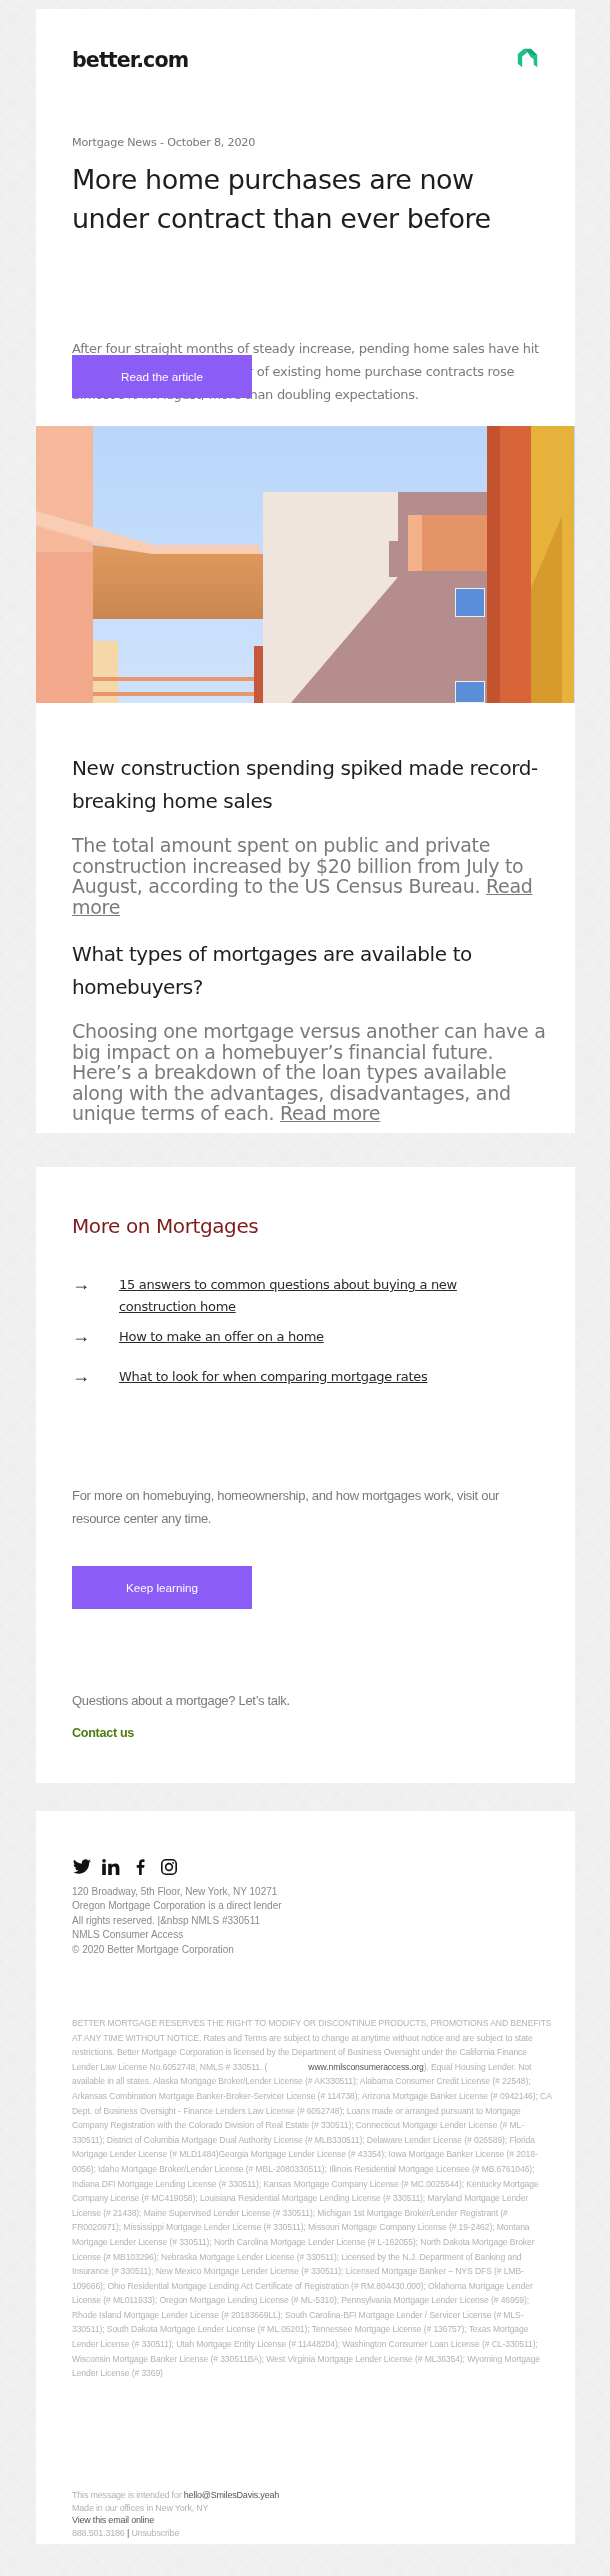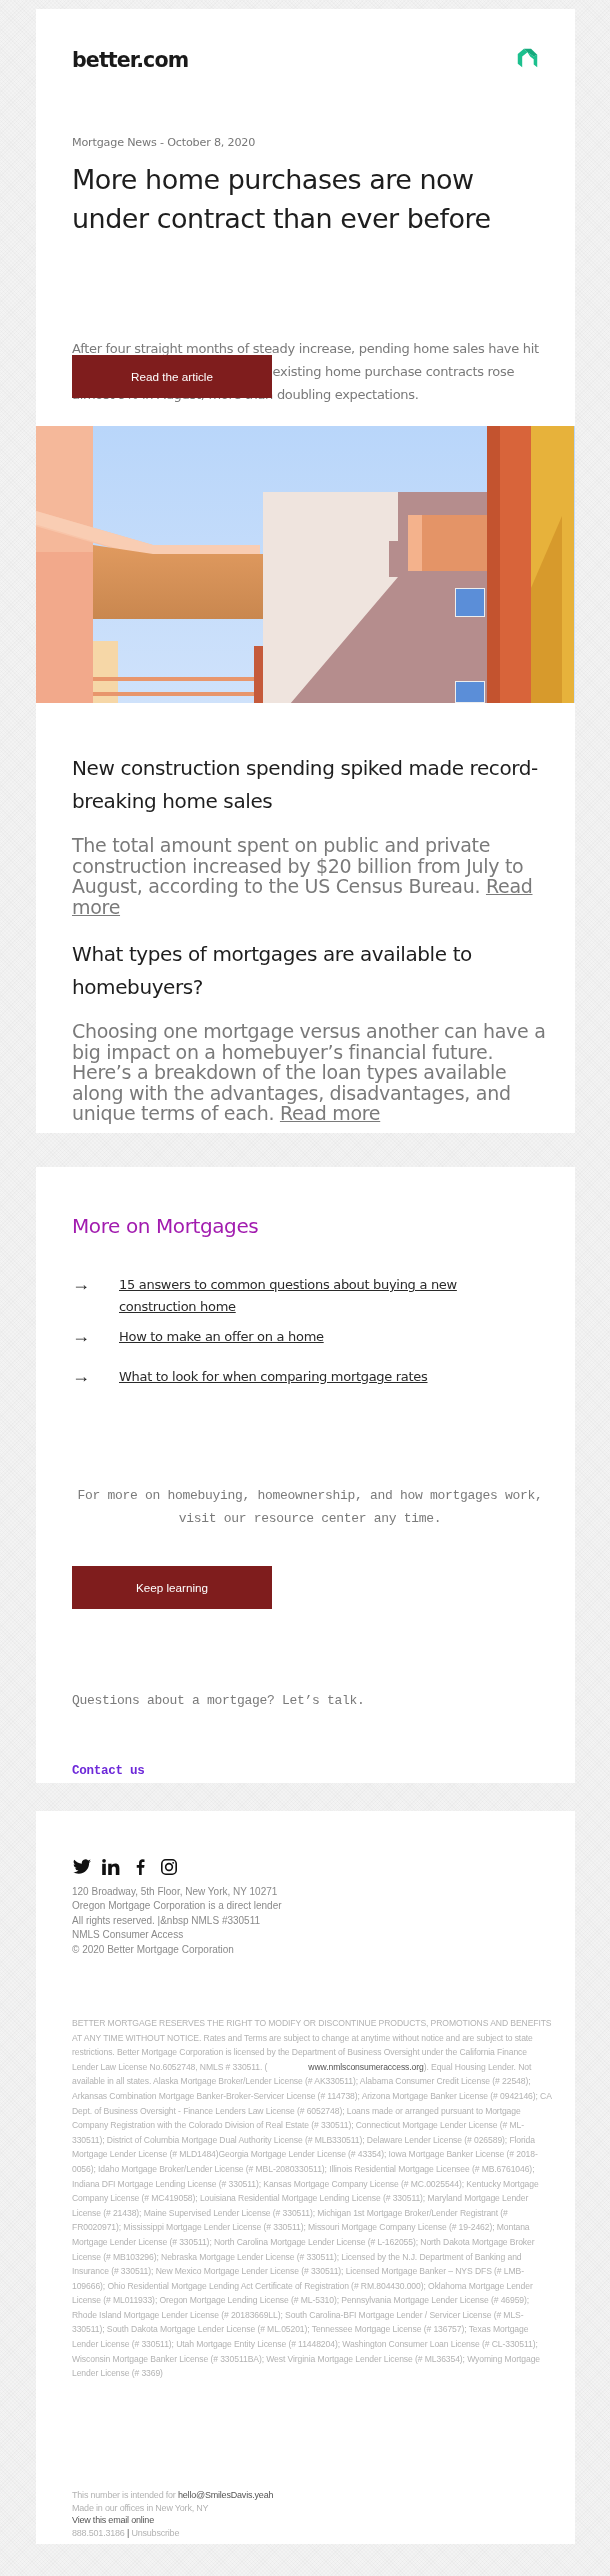--- a/index.html
+++ b/index.html
@@ -53,22 +53,22 @@
     color: #1e1e1e;
   }
   .hero-body {
     left: 36px; top: 328px; width: 467px;
     font-family: "DejaVu Sans", sans-serif;
     font-size: 13px; line-height: 23px;
     color: #7a7a7a;
     letter-spacing: -0.3px;
   }
   .btn {
-    background: #7f1d1d; color: #fff;
-    width: 200px; height: 43px;
+    background: #8b5cf6; color: #fff;
+    width: 180px; height: 43px;
     display: flex; align-items: center; justify-content: center;
     font-size: 11.7px;
     font-family: "Liberation Sans", sans-serif;
     cursor: pointer;
     text-decoration: none;
   }
   .btn-read { left: 36px; top: 346px; }
 
   
   .hero-img {
@@ -98,37 +98,36 @@
     text-decoration: underline;
     cursor: pointer;
   }
 
   
   .more-title {
     left: 36px; top: 47px;
     font-family: "DejaVu Sans", sans-serif;
     font-size: 20px; font-weight: 500;
     letter-spacing: -0.4px;
-    color: #a21caf;
+    color: #7f1d1d;
   }
   .link-row { left: 36px; width: 467px; display: flex; }
   .link-row .arrow { width: 47px; font-size: 18px; line-height: 20.6px; color: #1e1e1e; }
   .link-row .link-text {
     font-family: "DejaVu Sans", sans-serif;
     font-size: 13px; line-height: 21.5px;
     letter-spacing: -0.3px;
     color: #2a2a2a;
     width: 386px;
   }
   .small-gray {
-    font-family: Liberation Mono, monospace;
+    font-family: Liberation Sans, sans-serif;
     font-size: 13px; line-height: 23px;
     color: #7a7a7a;
     letter-spacing: -0.3px;
-    text-align: center;
   }
 
   
   .socials { left: 10.8px; top: 47px; display: flex; gap: 9px; align-items: center; }
   .socials span { display: inline-flex; width: 20px; height: 18px; align-items: center; justify-content: center; cursor: pointer; }
   .addr {
     left: 10.8px; top: 74px;
     font-size: 10px; line-height: 14.4px; color: #8a8a8a;
   }
   .legal {
@@ -223,21 +222,21 @@
   </div>
   <div class="abs link-row" style="top:199px;">
     <span class="arrow">→</span>
     <a class="link-text">What to look for when comparing mortgage rates</a>
   </div>
 
   <p class="abs small-gray" style="left:36px;top:317px;width:476px;">For more on homebuying, homeownership, and how mortgages work, visit our resource center any time.</p>
   <a class="abs btn" style="left:36px;top:399px;">Keep learning</a>
 
   <p class="abs small-gray" style="left:36px;top:522px;">Questions about a mortgage? Let’s talk.</p>
-  <p class="abs small-gray" style="left:36px;top:593px;font-weight:bold;color:#6d28d9;font-size:12.6px;">Contact us</p>
+  <p class="abs small-gray" style="left:36px;top:555px;font-weight:bold;color:#4d7c0f;font-size:12.6px;">Contact us</p>
 </div>
 
 <p class="abs small-gray" style="position:absolute;left:72px;top:1782px;"></p>
 
 <div class="card" id="card-footer">
   <div class="abs socials" style="left:36px;">
     <span>
       <svg width="18" height="15.3" viewBox="0 0 24 20">
           <path d="M24 2.4a9.8 9.8 0 0 1-2.8.8A4.9 4.9 0 0 0 23.3.5a9.9 9.9 0 0 1-3.1 1.2A4.9 4.9 0 0 0 11.8 6 14 14 0 0 1 1.7.9a4.9 4.9 0 0 0 1.5 6.6A4.9 4.9 0 0 1 1 6.9a4.9 4.9 0 0 0 3.9 4.9 4.9 4.9 0 0 1-2.2.1 4.9 4.9 0 0 0 4.6 3.4A9.9 9.9 0 0 1 0 17.3 14 14 0 0 0 7.5 19.5c9.1 0 14-7.5 14-14v-.6A10 10 0 0 0 24 2.4z" fill="#111"></path>
         </svg>
@@ -270,21 +269,21 @@
     <div>NMLS Consumer Access</div>
     <div>© 2020 Better Mortgage Corporation</div>
   </div>
 
   <p class="abs legal" style="left:36px;">
     <span>BETTER MORTGAGE RESERVES THE RIGHT TO MODIFY OR DISCONTINUE PRODUCTS, PROMOTIONS AND BENEFITS AT ANY TIME WITHOUT NOTICE. Rates and Terms are subject to change at anytime without notice and are subject to state restrictions. Better Mortgage Corporation is licensed by the Department of Business Oversight under the California Finance Lender Law License No.6052748, NMLS # 330511. (</span><a class="dark">www.nmlsconsumeraccess.org</a><span>). Equal Housing Lender. Not available in all states. Alaska Mortgage Broker/Lender License (# AK330511); Alabama Consumer Credit License (# 22548); Arkansas Combination Mortgage Banker-Broker-Servicer License (# 114738); Arizona Mortgage Banker License (# 0942146); CA Dept. of Business Oversight - Finance Lenders Law License (# 6052748); Loans made or arranged pursuant to Mortgage Company Registration with the Colorado Division of Real Estate (# 330511); Connecticut Mortgage Lender License (# ML-330511); District of Columbia Mortgage Dual Authority License (# MLB330511); Delaware Lender License (# 026589); Florida Mortgage Lender License (# MLD1484)Georgia Mortgage Lender License (# 43354); Iowa Mortgage Banker License (# 2018-0056); Idaho Mortgage Broker/Lender License (# MBL-2080330511); Illinois Residential Mortgage Licensee (# MB.6761046); Indiana DFI Mortgage Lending License (# 330511); Kansas Mortgage Company License (# MC.0025544); Kentucky Mortgage Company License (# MC419058); Louisiana Residential Mortgage Lending License (# 330511); Maryland Mortgage Lender License (# 21438); Maine Supervised Lender License (# 330511); Michigan 1st Mortgage Broker/Lender Registrant (# FR0020971); Mississippi Mortgage Lender License (# 330511); Missouri Mortgage Company License (# 19-2462); Montana Mortgage Lender License (# 330511); North Carolina Mortgage Lender License (# L-162055); North Dakota Mortgage Broker License (# MB103296); Nebraska Mortgage Lender License (# 330511); Licensed by the N.J. Department of Banking and Insurance (# 330511); New Mexico Mortgage Lender License (# 330511); Licensed Mortgage Banker – NYS DFS (# LMB-109666); Ohio Residential Mortgage Lending Act Certificate of Registration (# RM.804430.000); Oklahoma Mortgage Lender License (# ML011933); Oregon Mortgage Lending License (# ML-5310); Pennsylvania Mortgage Lender License (# 46959); Rhode Island Mortgage Lender License (# 20183669LL); South Carolina-BFI Mortgage Lender / Servicer License (# MLS-330511); South Dakota Mortgage Lender License (# ML.05201); Tennessee Mortgage License (# 136757); Texas Mortgage Lender License (# 330511); Utah Mortgage Entity License (# 11448204); Washington Consumer Loan License (# CL-330511); Wisconsin Mortgage Banker License (# 330511BA); West Virginia Mortgage Lender License (# ML36354); Wyoming Mortgage Lender License (# 3369)</span>
   </p>
 
   <div class="abs fine" style="left:36px;top:678px;">
     <div>
-      <span>This number is intended for </span><span class="dark">hello@SmilesDavis.yeah</span>
+      <span>This message is intended for </span><span class="dark">hello@SmilesDavis.yeah</span>
     </div>
     <div>Made in our offices in New York, NY</div>
     <div><a class="dark">View this email online</a></div>
     <div>
       <span>888.501.3186</span><span class="dark"> | </span><a>Unsubscribe</a>
     </div>
   </div>
 </div>
 
 <div style="position:absolute;left:72px;top:1783px;"></div>

